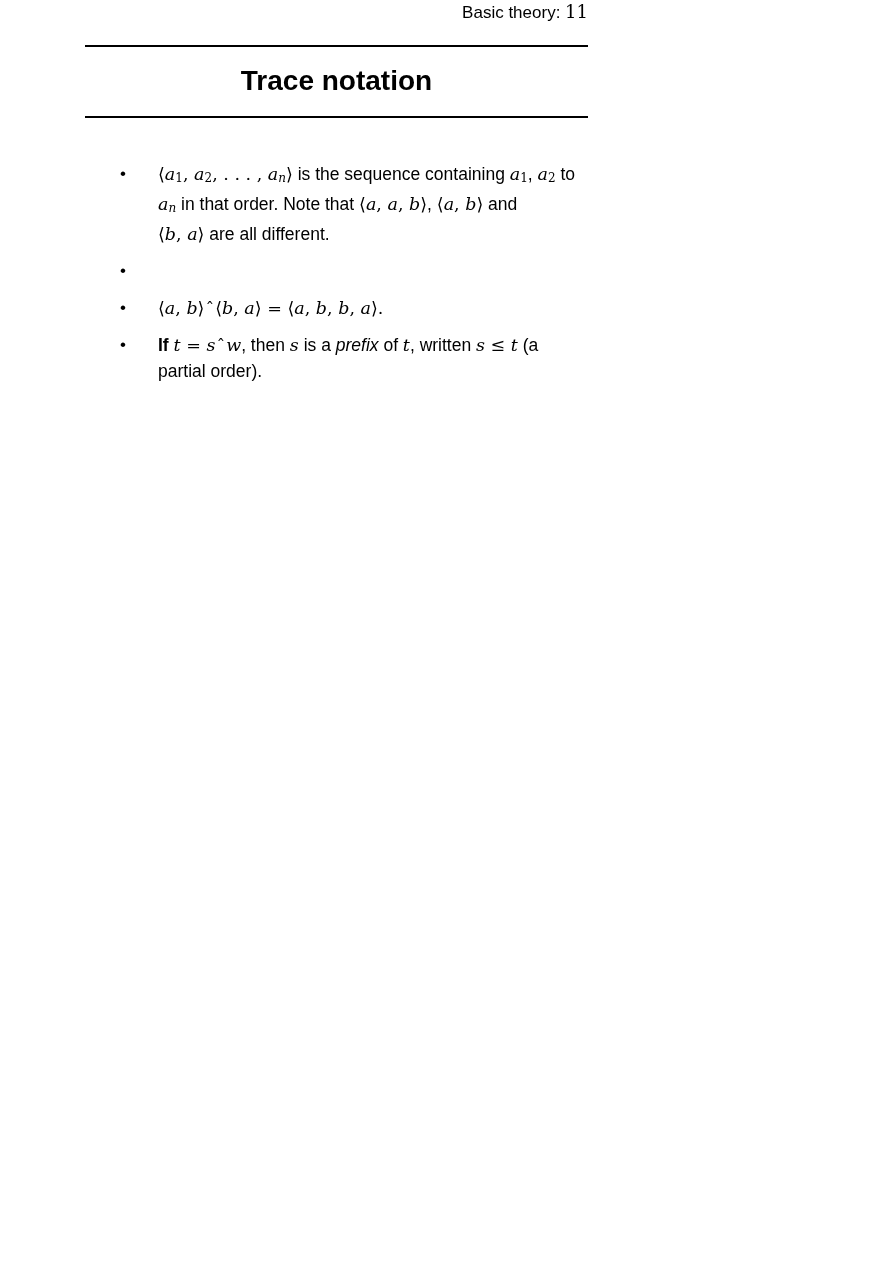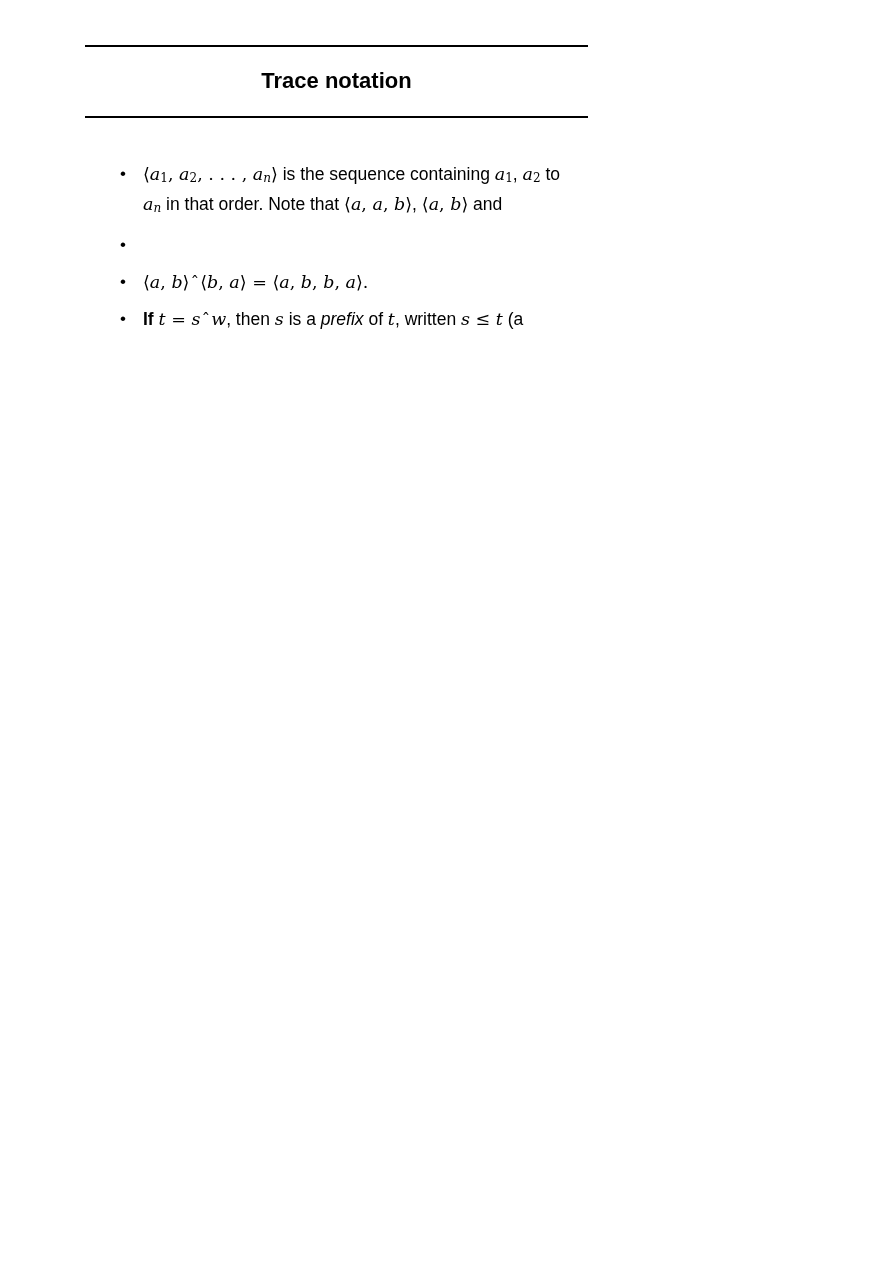--- a/index.html
+++ b/index.html
@@ -38,42 +38,42 @@
     background: #000000;
   }
   .rule.top { top: 45px; }
   .rule.bottom { top: 116px; }
   .slide-title {
     position: absolute;
     top: 67px;
     left: 85px;
     width: 503px;
     text-align: center;
-    font-size: 22px;
+    font-size: 28px;
     font-weight: bold;
     line-height: 28px;
   }
   .bullets {
     position: absolute;
     top: 161px;
     left: 120px;
     width: 700px;
     font-size: 17.5px;
     line-height: 26px;
   }
   .bullet-item {
     display: flex;
     margin-bottom: 11px;
   }
   .marker {
     flex: none;
     width: 23px;
     font-size: 17px;
   }
-  .line { white-space: nowrap; }
+  .line { white-space: nowrap; margin-left: 15px; }
   
   .tp { font-family: "Liberation Sans", sans-serif; }
   .tb { font-family: "Liberation Sans", sans-serif; font-weight: bold; }
   .ti { font-family: "Liberation Sans", sans-serif; font-style: italic; }
   .mm { font-family: "DejaVu Serif", "Liberation Serif", serif; font-style: italic; }
   .msym { font-family: "DejaVu Serif", "DejaVu Sans", serif; }
   .mcar {
     font-family: "DejaVu Serif", "DejaVu Sans", serif;
     display: inline-block;
     margin: 0 1px;
@@ -83,45 +83,51 @@
     font-size: 12px;
     vertical-align: -2px;
   }
   .msub.mi { font-style: italic; }
 </style>
 </head>
 <body>
 
 <div class="page">
 
+  <div class="header">
+    <span>Basic theory:</span>
+    <span class="pagenum">11</span>
+  </div>
 
   <div class="rule top"></div>
 
   <div class="slide-title">Trace notation</div>
 
   <div class="rule bottom"></div>
 
   <div class="bullets">
       <div class="bullet-item">
         <div class="marker">•</div>
         <div>
           <div class="line"><span class="msym">⟨</span><span class="mm">a</span><span class="msub">1</span><span class="msym">, </span><span class="mm">a</span><span class="msub">2</span><span class="msym">, . . . , </span><span class="mm">a</span><span class="msub mi">n</span><span class="msym">⟩</span><span class="tp"> is the sequence containing </span><span class="mm">a</span><span class="msub">1</span><span class="tp">, </span><span class="mm">a</span><span class="msub">2</span><span class="tp"> to</span></div>
           <div class="line"><span class="mm">a</span><span class="msub mi">n</span><span class="tp"> in that order. Note that </span><span class="msym">⟨</span><span class="mm">a</span><span class="msym">, </span><span class="mm">a</span><span class="msym">, </span><span class="mm">b</span><span class="msym">⟩</span><span class="tp">, </span><span class="msym">⟨</span><span class="mm">a</span><span class="msym">, </span><span class="mm">b</span><span class="msym">⟩</span><span class="tp"> and</span></div>
+          <div class="line"><span class="msym">⟨</span><span class="mm">b</span><span class="msym">, </span><span class="mm">a</span><span class="msym">⟩</span><span class="tp"> are all different.</span></div>
         </div>
       </div>
       <div class="bullet-item">
         <div class="marker">•</div>
       </div>
       <div class="bullet-item">
         <div class="marker">•</div>
         <div>
           <div class="line"><span class="msym">⟨</span><span class="mm">a</span><span class="msym">, </span><span class="mm">b</span><span class="msym">⟩</span><span class="mcar">ˆ</span><span class="msym">⟨</span><span class="mm">b</span><span class="msym">, </span><span class="mm">a</span><span class="msym">⟩</span><span class="msym"> = </span><span class="msym">⟨</span><span class="mm">a</span><span class="msym">, </span><span class="mm">b</span><span class="msym">, </span><span class="mm">b</span><span class="msym">, </span><span class="mm">a</span><span class="msym">⟩.</span></div>
         </div>
       </div>
       <div class="bullet-item">
         <div class="marker">•</div>
         <div>
           <div class="line"><span class="tb">If </span><span class="mm">t</span><span class="msym"> = </span><span class="mm">s</span><span class="mcar">ˆ</span><span class="mm">w</span><span class="tp">, then </span><span class="mm">s</span><span class="tp"> is a </span><span class="ti">prefix</span><span class="tp"> of </span><span class="mm">t</span><span class="tp">, written </span><span class="mm">s</span><span class="msym"> ≤ </span><span class="mm">t</span><span class="tp"> (a</span></div>
+          <div class="line"><span class="tp">partial order).</span></div>
         </div>
       </div>
     </div>
 
 </div>
 
 </body></html>

